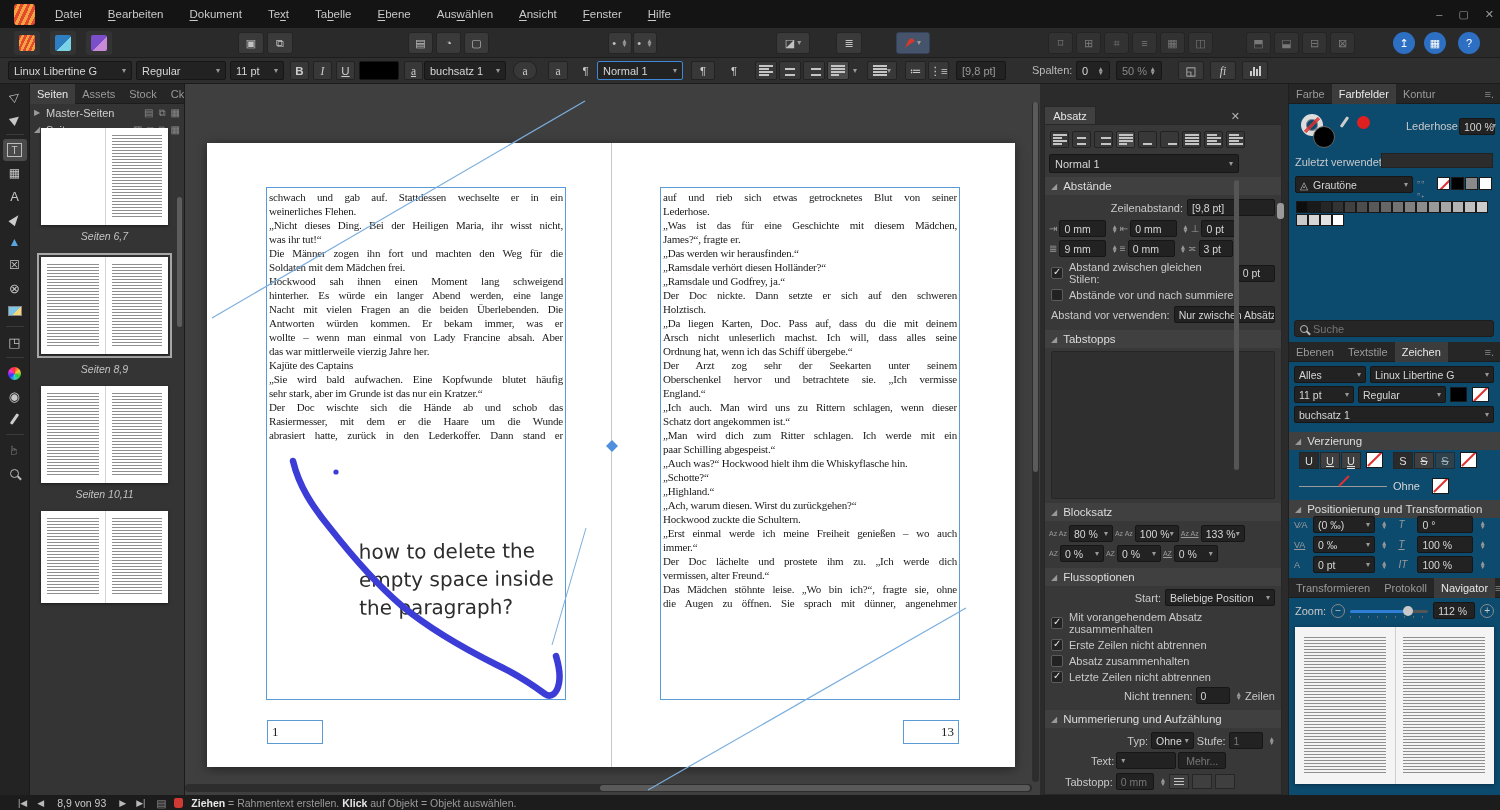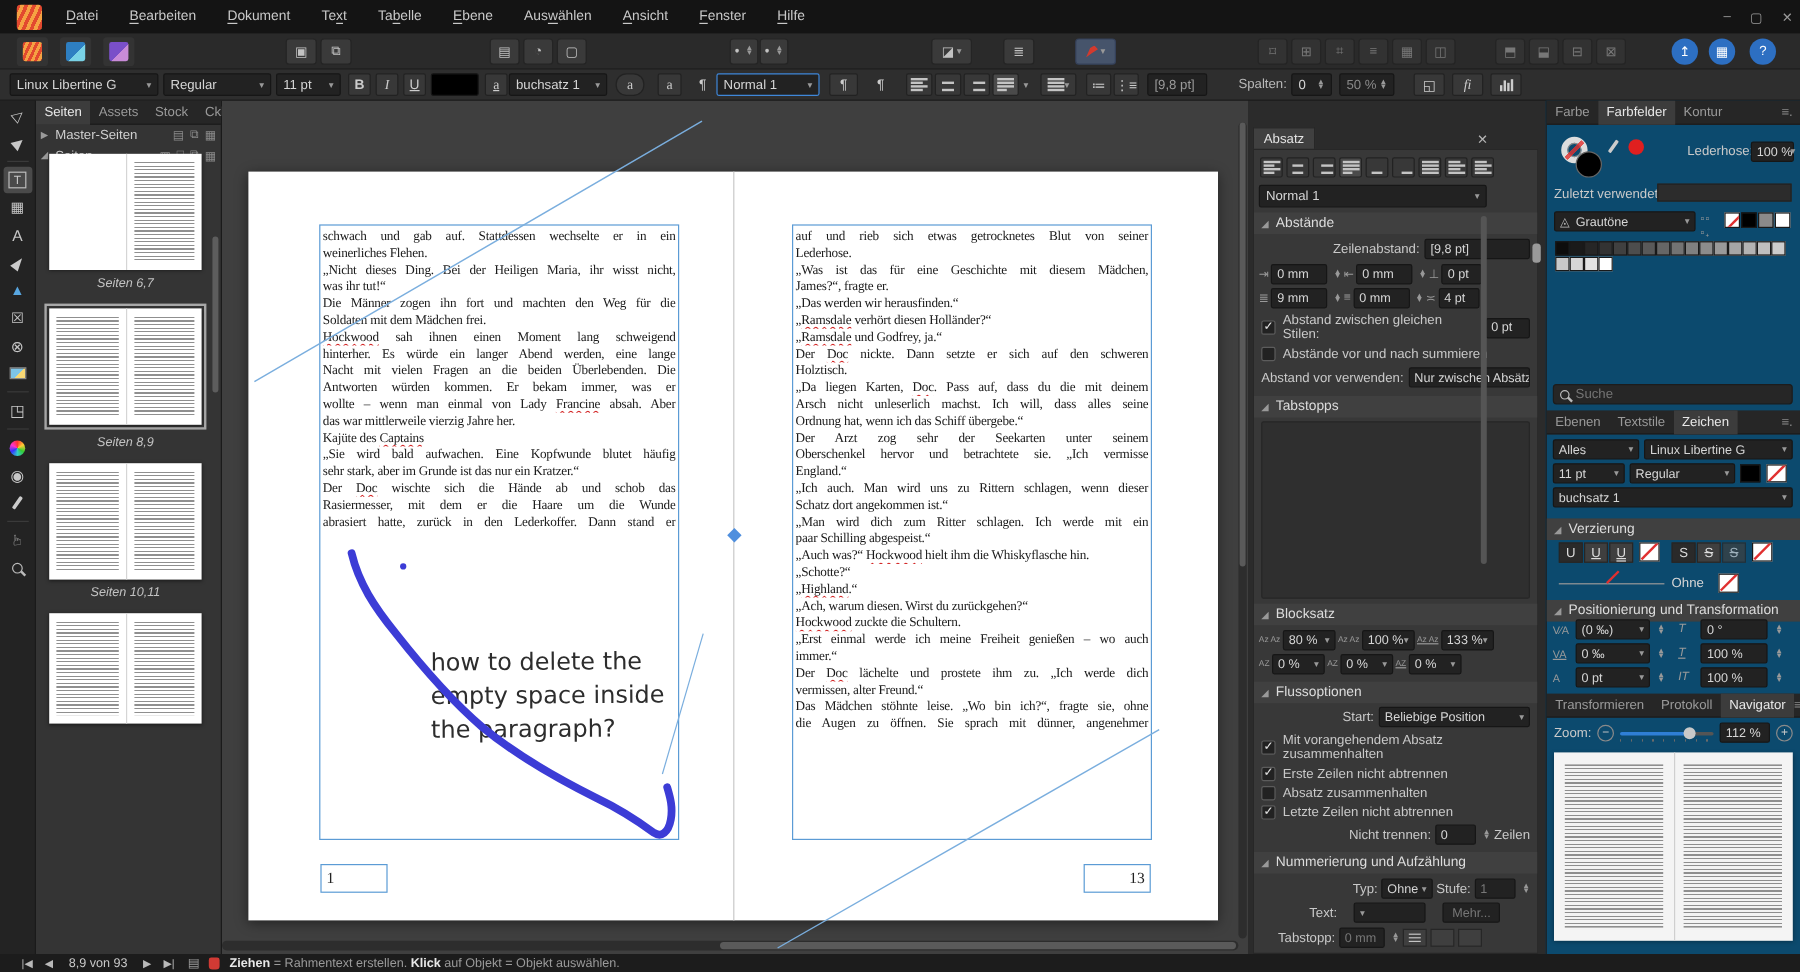--- a/index.html
+++ b/index.html
@@ -611,21 +611,21 @@
         <div class="ifld" style="width:34px">0 pt</div>
       </div>
       <div style="display:flex;align-items:center;gap:2px;padding:3px 4px 2px 4px">
         <span class="icn">≣</span>
         <div class="ifld" style="width:47px">9 mm</div>
           <span class="stp">▲<br>▼</span>
         <span class="icn">≡</span>
         <div class="ifld" style="width:47px">0 mm</div>
           <span class="stp">▲<br>▼</span>
         <span class="icn">≍</span>
-        <div class="ifld" style="width:34px">4 pt</div>
+        <div class="ifld" style="width:34px">3 pt</div>
       </div>
       <div class="chkrow">
           <span class="cb on"></span>
         <span>Abstand zwischen gleichen Stilen:</span>
         <div class="ifld" style="width:38px;margin-left:auto">0 pt</div>
         </div>
       <div class="chkrow">
           <span class="cb"></span>
         <span>Abstände vor und nach summieren</span>
         </div>
@@ -678,21 +678,21 @@
             <span class="arw" style="margin-left: auto;">▾</span>
           </div>
         </div>
 
       <div class="sechead">
           <span class="tri">◢</span>
           <span>Flussoptionen</span>
         </div>
       <div style="display:flex;align-items:center;gap:4px;padding:3px 6px">
         <span style="margin-left:auto;color:#c9c9c9">Start:</span>
-        <div class="ifld" style="width:126px">
+        <div class="ifld" style="width:110px">
             <span>Beliebige Position</span>
             <span class="arw" style="margin-left:auto">▾</span>
           </div>
         </div>
       <div id="flusschecks">
           <div class="chkrow">
             <span class="cb on"></span>
             <span>Mit vorangehendem Absatz zusammenhalten</span>
           </div>
           <div class="chkrow">
@@ -722,21 +722,21 @@
       <div style="display:flex;align-items:center;gap:3px;padding:4px 6px 1px 6px">
         <span style="margin-left:auto;color:#c9c9c9">Typ:</span>
         <div class="ifld">
             <span>Ohne</span>
             <span class="arw" style="margin-left:3px">▾</span>
           </div>
         <span style="color:#c9c9c9">Stufe:</span>
         <div class="ifld dim" style="width:34px">1</div>
           <span class="stp">▲<br>▼</span>
         </div>
-      <div style="display:flex;align-items:center;gap:14px;padding:2px 6px">
+      <div style="display:flex;align-items:center;gap:2px;padding:2px 6px">
         <span style="margin-left:40px;color:#c9c9c9">Text:</span>
         <div class="ifld" style="width:60px">
             <span class="arw">▾</span>
           </div>
         <div class="ifld dim" style="width:48px;justify-content:center">Mehr...</div>
         </div>
       <div style="display:flex;align-items:center;gap:3px;padding:2px 6px">
         <span style="margin-left:14px;color:#c9c9c9">Tabstopp:</span>
         <div class="ifld dim" style="width:38px">0 mm</div>
           <span class="stp">▲<br>▼</span>

